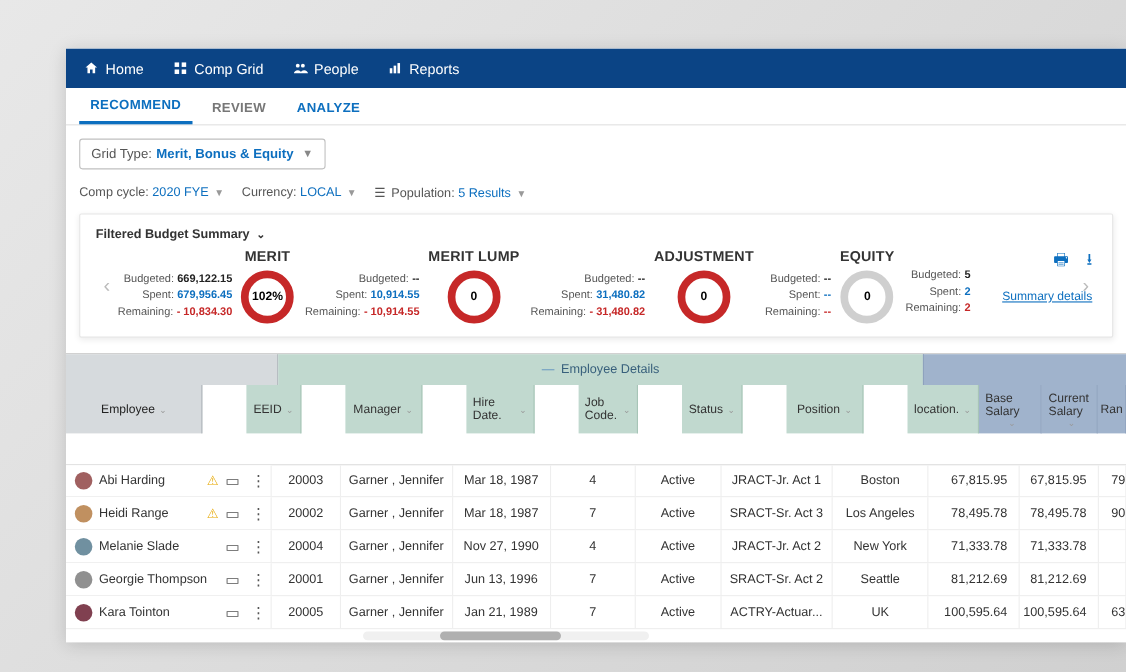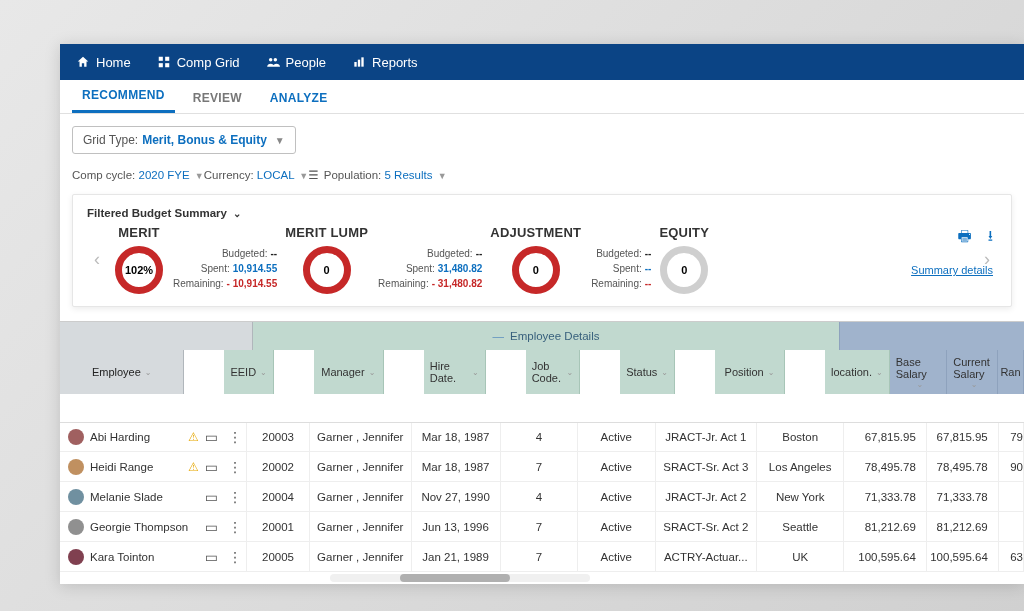--- a/index.html
+++ b/index.html
@@ -9,21 +9,21 @@
 .topnav .item { display: flex; align-items: center; gap: 6px; margin-right: 26px; font-size: 13px; cursor: pointer; }
 .topnav .item .icon { width: 14px; height: 14px; display: inline-flex; align-items: center; justify-content: center; }
 .subnav { display: flex; gap: 8px; padding: 0 12px; height: 34px; align-items: flex-end; border-bottom: 1px solid #e0e0e0; }
 .subnav .tab { font-size: 12px; font-weight: 700; color: #0d6fbf; padding: 8px 10px; cursor: pointer; letter-spacing: 0.3px; }
 .subnav .tab.active { border-bottom: 3px solid #0d6fbf; }
 .subnav .tab.mid { color: #777; font-weight: 700; }
 .ctrlbar { padding: 12px 12px 6px 12px; }
 .gridtype { display: inline-flex; align-items: center; border: 1px solid #c0c0c0; border-radius: 3px; padding: 6px 10px; font-size: 12px; cursor: pointer; color: #555; }
 .gridtype .val { color: #0d6fbf; font-weight: 600; margin-left: 4px; }
 .gridtype .caret { margin-left: 8px; color: #888; font-size: 10px; }
-.filters { display: flex; align-items: center; padding: 8px 12px; font-size: 11.5px; color: #444; }
+.filters { display: flex; align-items: center; gap: 16px; padding: 8px 12px; font-size: 11.5px; color: #444; }
 .filters .lbl { color: #555; }
 .filters .val { color: #0d6fbf; cursor: pointer; }
 .filters .caret { color: #999; font-size: 9px; margin-left: 2px; }
 .popicon { color: #555; margin-right: 2px; }
 .summarycard { margin: 4px 12px 14px 12px; border: 1px solid #e6e6e6; box-shadow: 0 2px 6px rgba(0,0,0,0.08); background: #fff; padding: 12px 14px; border-radius: 2px; position: relative; }
 .sumhdr { font-size: 11.5px; font-weight: 700; display: flex; align-items: center; gap: 6px; cursor: pointer; }
 .sumhdr .chev { font-size: 10px; }
 .sumbody { display: flex; align-items: center; position: relative; margin-top: 6px; }
 .navarrow { color: #bbb; font-size: 18px; width: 20px; text-align: center; cursor: pointer; }
 .metrics { display: flex; gap: 10px; flex: 1; align-items: flex-start; }
@@ -160,20 +160,25 @@
     <div class="sumhdr">
       <span>Filtered Budget Summary</span>
       <span class="chev">⌄</span>
     </div>
     <div class="sumbody">
       <div class="navarrow">‹</div>
       <div class="metrics" id="metrics">
           <div class="metric">
     <div class="mcol">
       <div style="height:18px"></div>
+      <div class="mstats">
+        <div><span class="lbl">Budgeted:</span><span class="val">669,122.15</span></div>
+        <div class="spent"><span class="lbl" style="color:#555">Spent:</span><span class="val">679,956.45</span></div>
+        <div class="rem"><span class="lbl" style="color:#555">Remaining:</span><span class="val">- 10,834.30</span></div>
+      </div>
     </div>
     <div class="ringwrap">
               <div class="mtitle">MERIT</div>
               <div class="ring red">102%</div>
             </div>
   </div>
           <div class="metric">
     <div class="mcol">
       <div style="height:18px"></div>
       <div class="mstats">
@@ -207,20 +212,31 @@
       <div class="mstats">
         <div><span class="lbl">Budgeted:</span><span class="val">--</span></div>
         <div class="spent"><span class="lbl" style="color:#555">Spent:</span><span class="val">--</span></div>
         <div class="rem"><span class="lbl" style="color:#555">Remaining:</span><span class="val">--</span></div>
       </div>
     </div>
     <div class="ringwrap">
               <div class="mtitle">EQUITY</div>
               <div class="ring grey">0</div>
             </div>
+  </div>
+          <div class="metric">
+    <div class="mcol">
+      <div style="height:18px"></div>
+      <div class="mstats">
+        <div><span class="lbl">Budgeted:</span><span class="val">5</span></div>
+        <div class="spent"><span class="lbl" style="color:#555">Spent:</span><span class="val">2</span></div>
+        <div class="rem"><span class="lbl" style="color:#555">Remaining:</span><span class="val">2</span></div>
+      </div>
+    </div>
+
   </div>
         </div>
       <div class="navarrow">›</div>
       <div class="sumactions">
         <div class="icons">
           <span>🖶</span>
           <span>⭳</span>
         </div>
         <div class="sumlink">Summary details</div>
       </div>

